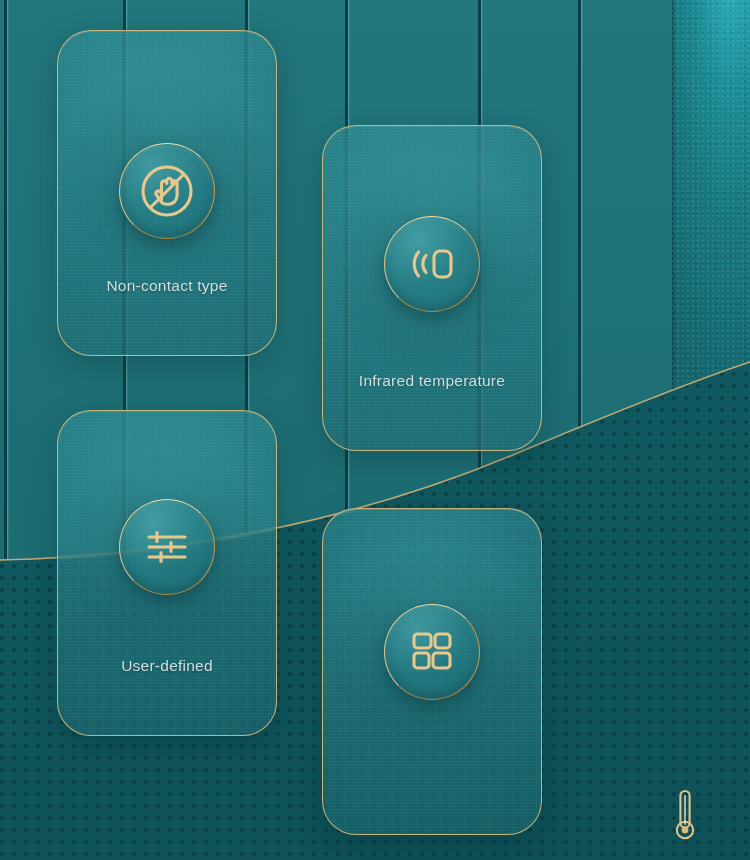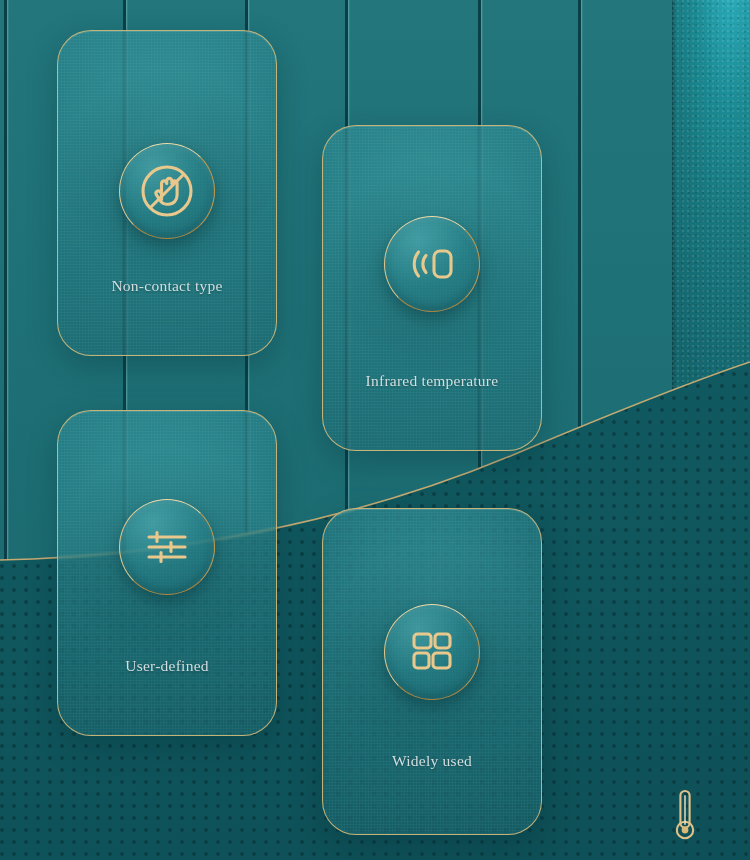--- a/index.html
+++ b/index.html
@@ -6,21 +6,21 @@
   html, body {
     margin: 0;
     padding: 0;
     background: #0d4c52;
   }
   #stage {
     position: relative;
     width: 750px;
     height: 860px;
     overflow: hidden;
-    font-family: Liberation Serif, serif;
+    font-family: Liberation Sans, sans-serif;
     background: #1d6f75;
     user-select: none;
   }
 
   
   .bg-base {
     position: absolute;
     inset: 0;
     background:
       linear-gradient(180deg, #22767c 0%, #1e7177 35%, #1b6a70 75%, #186369 100%);
@@ -267,21 +267,20 @@
     <div class="weave"></div>
     <div class="halo"></div>
     <div class="medallion">
       <svg width="54" height="54" viewBox="0 0 54 54">
         <rect x="9" y="9" width="17" height="14" rx="3.4" class="gold"></rect>
         <rect x="30" y="9" width="15" height="14" rx="3.4" class="gold"></rect>
         <rect x="9" y="28" width="15" height="15" rx="3.4" class="gold"></rect>
         <rect x="28" y="28" width="17" height="15" rx="3.4" class="gold"></rect>
       </svg>
     </div>
-    <div class="card-label">Widely used</div>
   </div>
 
   <div id="thermometer-badge">
     <svg width="34" height="62" viewBox="0 0 34 62">
       <path d="M17 6 a4.6 4.6 0 0 1 4.6 4.6 V38 a4.6 4.6 0 1 1 -9.2 0 V10.6 A4.6 4.6 0 0 1 17 6 Z" fill="none" stroke="#e0c189" stroke-width="2.1"></path>
       <circle cx="17" cy="45" r="8.2" fill="none" stroke="#e0c189" stroke-width="2.1"></circle>
       <circle cx="17" cy="45" r="3.4" fill="#d9b878"></circle>
       <path d="M17 11 V39" stroke="#f3e6c8" stroke-width="2" stroke-linecap="round" fill="none" opacity=".7"></path>
     </svg>
   </div>

